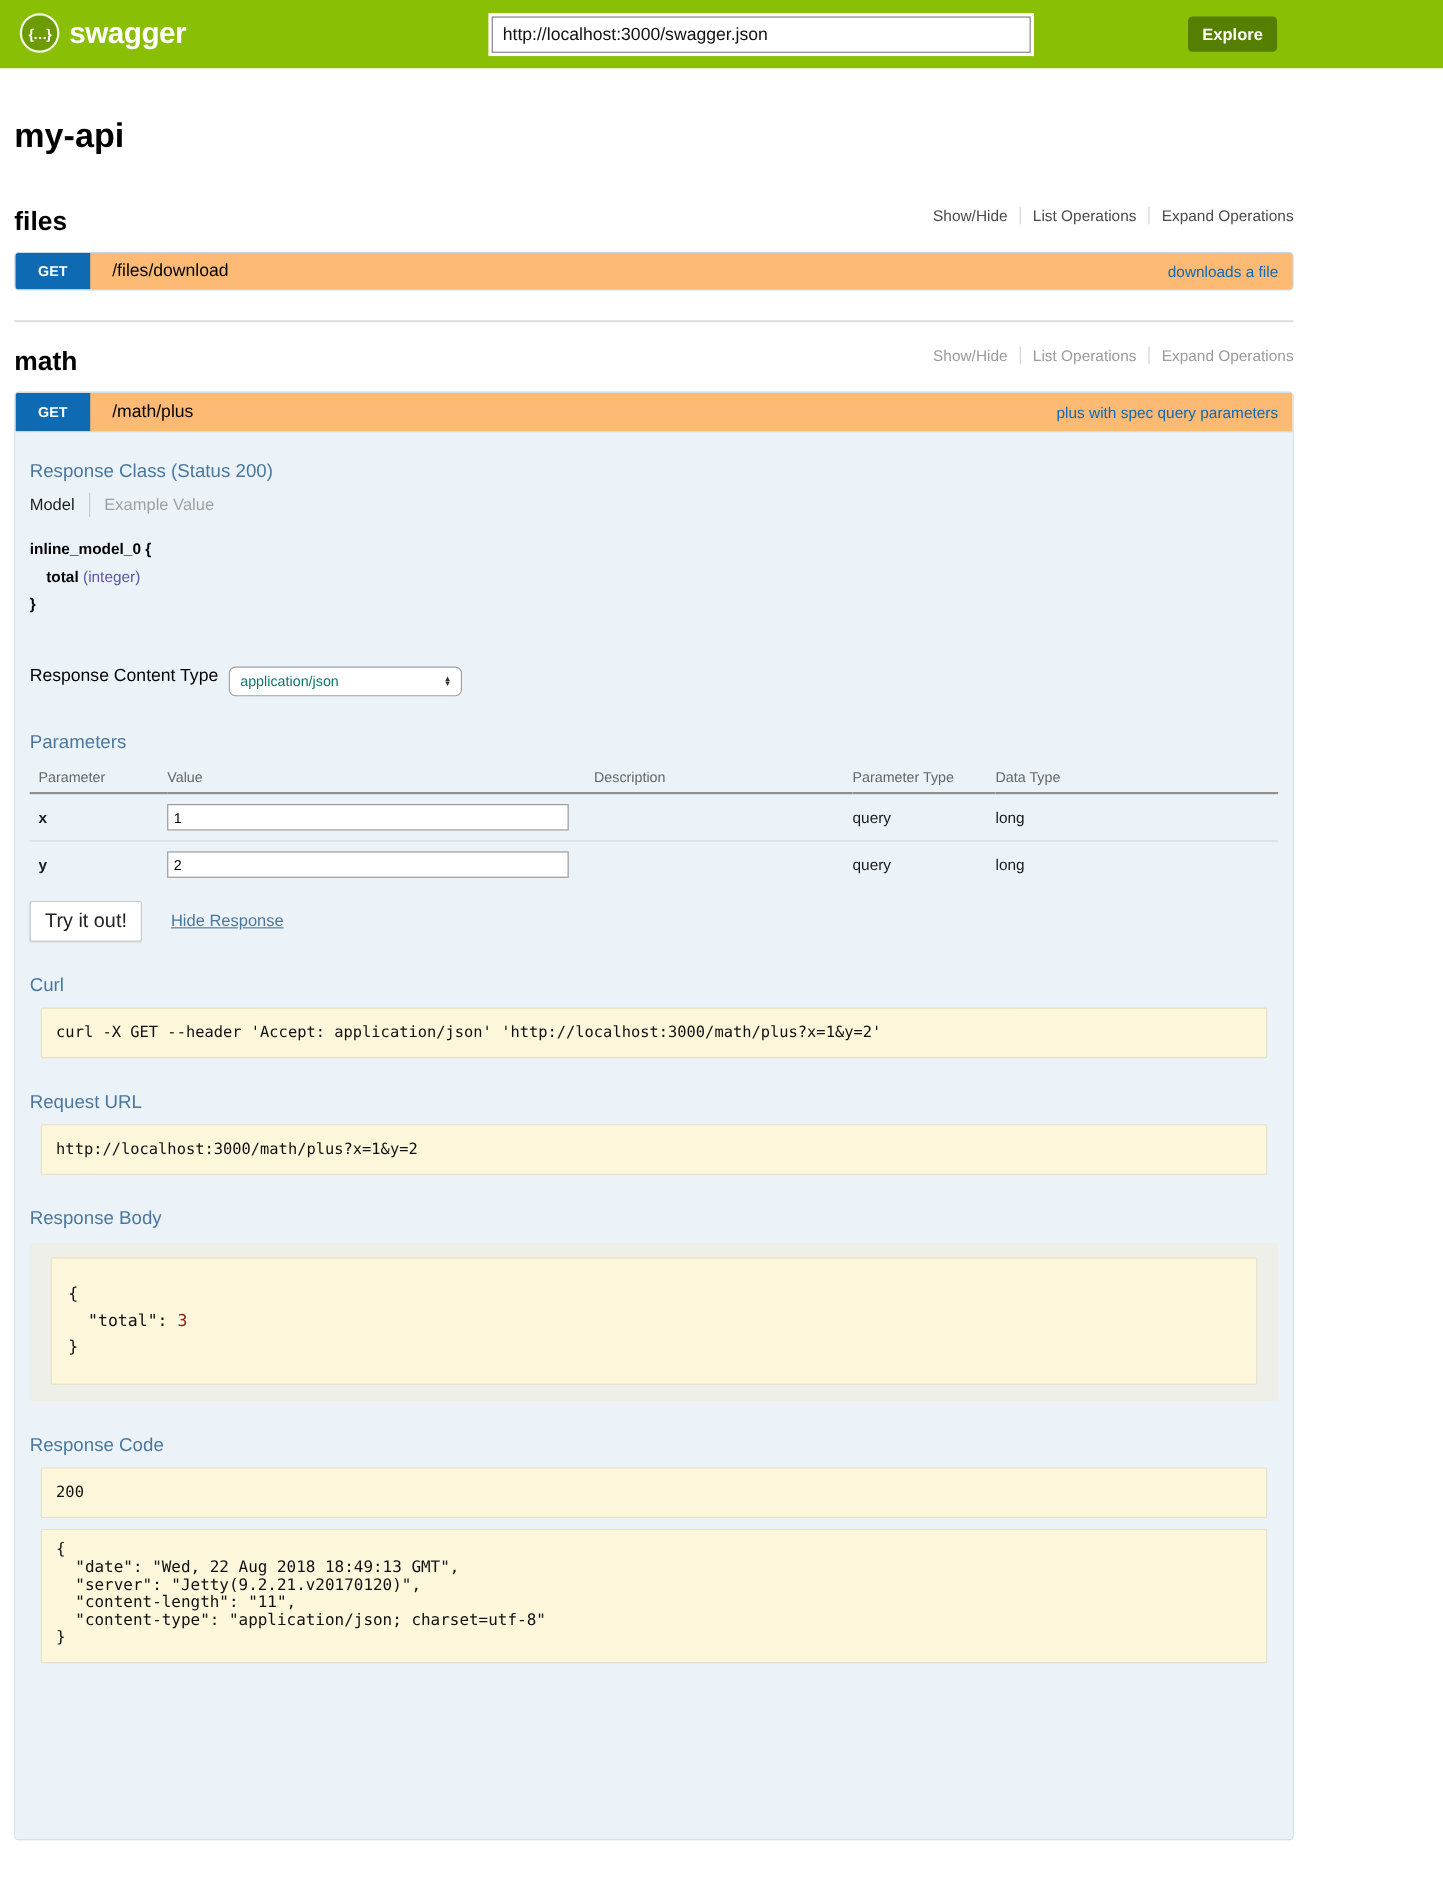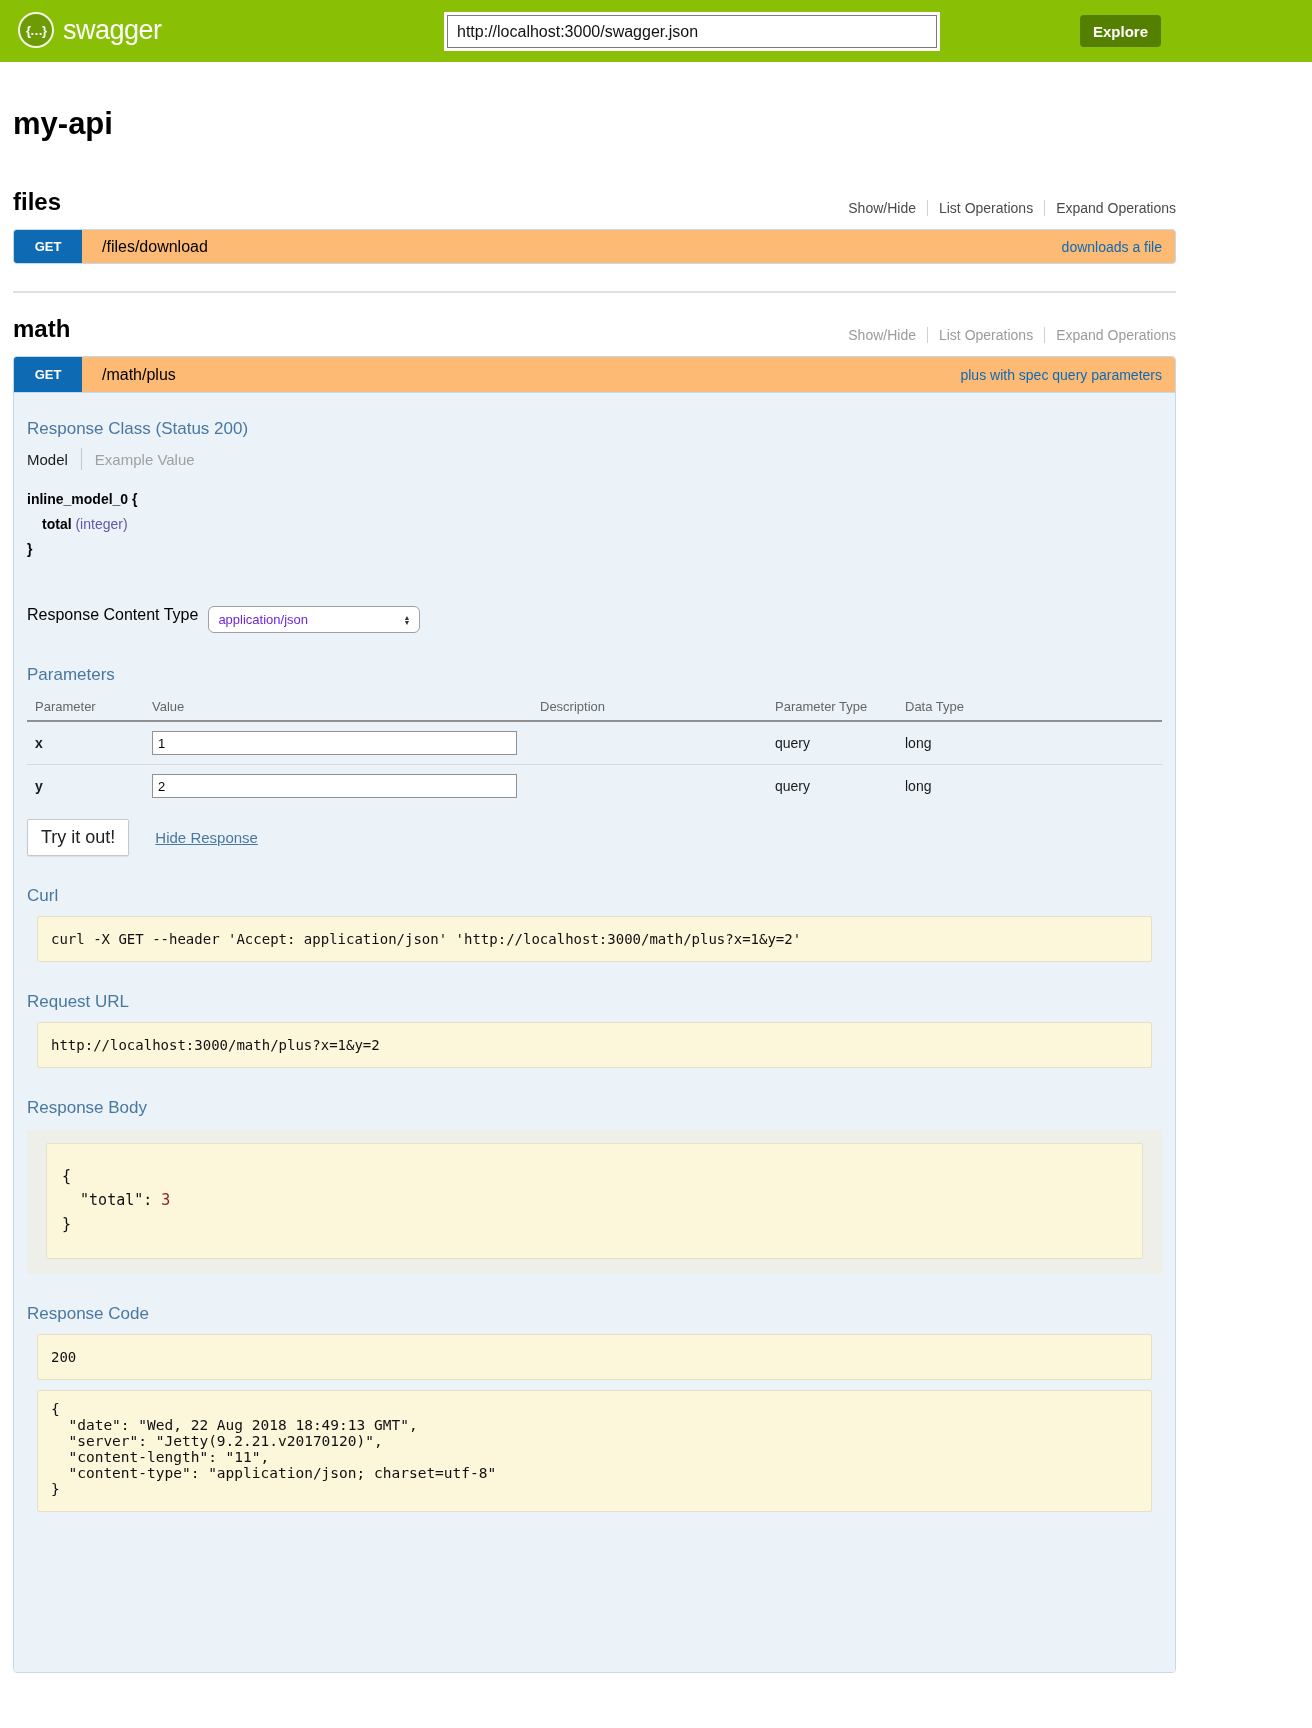--- a/index.html
+++ b/index.html
@@ -6,35 +6,35 @@
   html,body { margin:0; padding:0; background:#fff; color:#333;
     font-family:"Liberation Sans","DejaVu Sans",sans-serif; }
   .page { width:1312px; min-height:1728px; position:relative; }
 
   
   .topbar { background:#89bf04; height:62px; position:relative; }
   .logo { position:absolute; left:18px; top:12px; display:flex; align-items:center; gap:9px; }
   .logo-circle { width:36px; height:36px; border-radius:50%; background:#6d9b04;
     border:2px solid #f2f7e2; color:#fff; display:flex; align-items:center; justify-content:center;
     font-size:13px; font-weight:bold; letter-spacing:-1px; }
-  .logo-text { color:#fff; font-weight:normal; font-size:27px; letter-spacing:-0.5px; }
+  .logo-text { color:#fff; font-weight:bold; font-size:27px; letter-spacing:-0.5px; }
   .url-input { position:absolute; left:447px; top:15px; width:490px; height:33px;
     border:1px solid #7b7b7b; box-shadow:0 0 0 3px #fff; background:#fff;
     font-size:16px; padding:0 9px; font-family:"Liberation Sans",sans-serif; color:#111; }
   .explore-btn { position:absolute; left:1080px; top:15px; width:81px; height:32px;
     background:#547f00; border:none; border-radius:4px; color:#fff; font-weight:bold;
     font-size:15px; cursor:pointer; font-family:"Liberation Sans",sans-serif; }
 
   
   .container { width:1163px; margin-left:13px; }
   .api-title { font-size:31px; font-weight:bold; color:#000; margin:44px 0 0 0; }
 
   .resource { margin-top:46px; }
   .resource.divided { border-top:2px solid #e0e0e0; margin-top:27px; padding-top:22px; }
-  .res-head { display:flex; align-items:flex-end; }
+  .res-head { display:flex; align-items:flex-start; }
   .res-name { font-size:24px; font-weight:bold; color:#000; margin:0; text-decoration:none; }
   .res-controls { margin-left:auto; display:flex; align-items:center; font-size:14px; }
   .res-controls a { text-decoration:none; cursor:pointer; }
   .res-controls.dark a { color:#4a4a4a; }
   .res-controls.light a { color:#9b9b9b; }
   .ctrl-sep { border-left:1px solid #d0d0d0; height:16px; margin:0 11px; align-self:center; }
 
   .op-row { display:flex; align-items:center; height:35px; border:1px solid; border-radius:4px;
     margin-top:13px; overflow:hidden; cursor:pointer; }
   .op-row.post { background:#e8f6ec; border-color:#c3e8d1; }
@@ -63,21 +63,21 @@
 
   .model-block { margin-top:17px; font-size:14px; line-height:25px; color:#000; }
   .sig-open, .sig-close { font-weight:bold; }
   .prop-line { margin-left:15px; }
   .prop-name { font-weight:bold; }
   .prop-type { color:#6257a5; }
 
   .rct-row { margin-top:44px; display:flex; align-items:flex-start; }
   .rct-label { font-size:16px; color:#000; }
   .select-box { margin-left:10px; width:212px; height:27px; background:#fff; border:1px solid #a0a0a0;
-    border-radius:6px; display:flex; align-items:center; padding:0 9px; font-size:13px; color:#6d28d9;
+    border-radius:6px; display:flex; align-items:center; padding:0 9px; font-size:13px; color:#0f766e;
     cursor:pointer; }
   .select-arrows { margin-left:auto; display:flex; flex-direction:column; align-items:center;
     line-height:5px; font-size:7px; color:#333; }
   .select-arrows::before { content:"▲"; }
   .select-arrows::after { content:"▼"; }
 
   
   .params-h { margin-top:32px; }
   table.params { width:100%; border-collapse:collapse; margin-top:6px; }
   table.params th { text-align:left; font-weight:normal; color:#666; font-size:13px;

